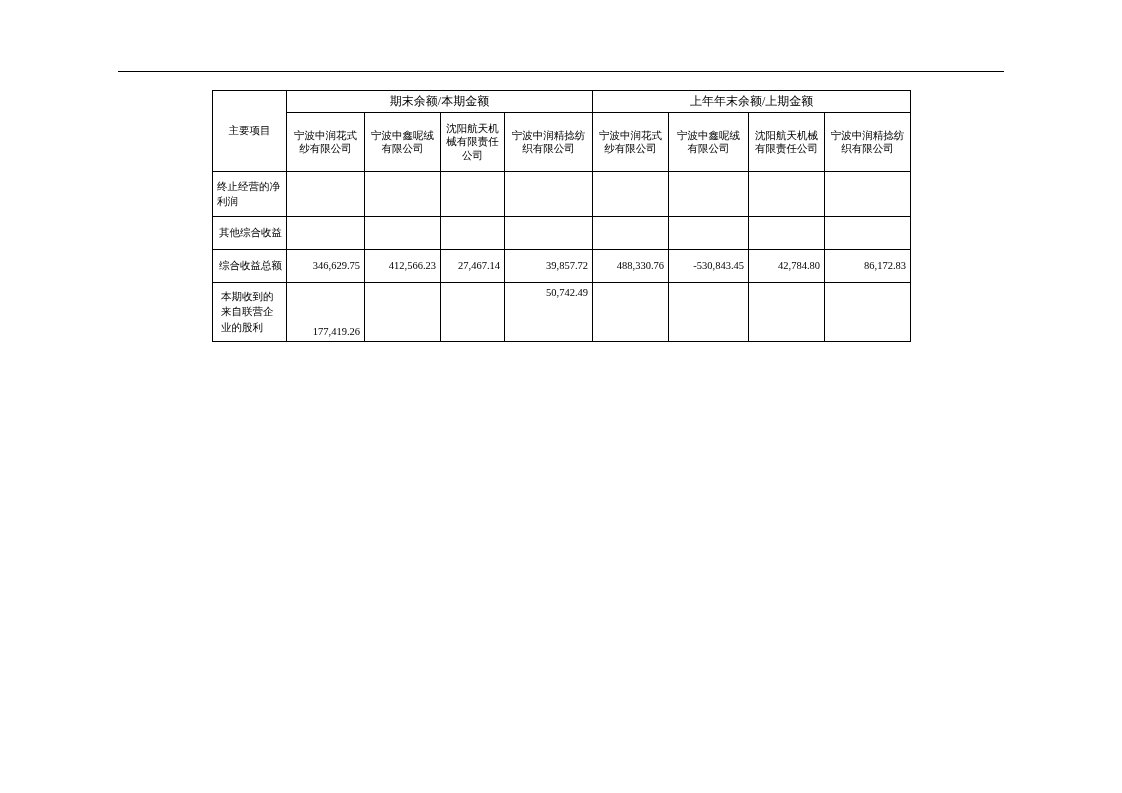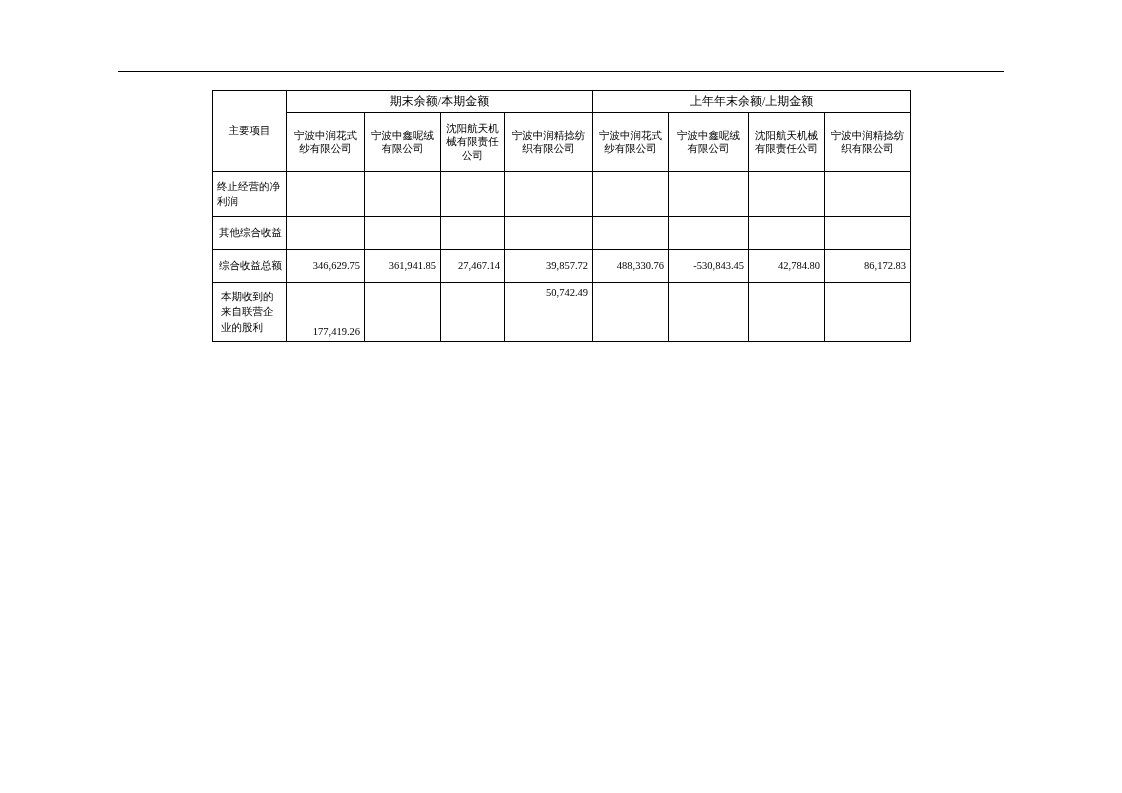--- a/index.html
+++ b/index.html
@@ -165,21 +165,21 @@
           <td class="num"></td>
           <td class="num"></td>
           <td class="num"></td>
           <td class="num"></td>
           <td class="num"></td>
         </tr>
 
         <tr>
           <td class="rowlabel reg">综合收益总额</td>
           <td class="num reg">346,629.75</td>
-          <td class="num">361,941.85</td>
+          <td class="num">412,566.23</td>
           <td class="num">27,467.14</td>
           <td class="num">39,857.72</td>
           <td class="num">488,330.76</td>
           <td class="num">-530,843.45</td>
           <td class="num">42,784.80</td>
           <td class="num">86,172.83</td>
         </tr>
 
         <tr class="bottom-row">
           <td class="rowlabel tall2">本期收到的来自联营企业的股利</td>

